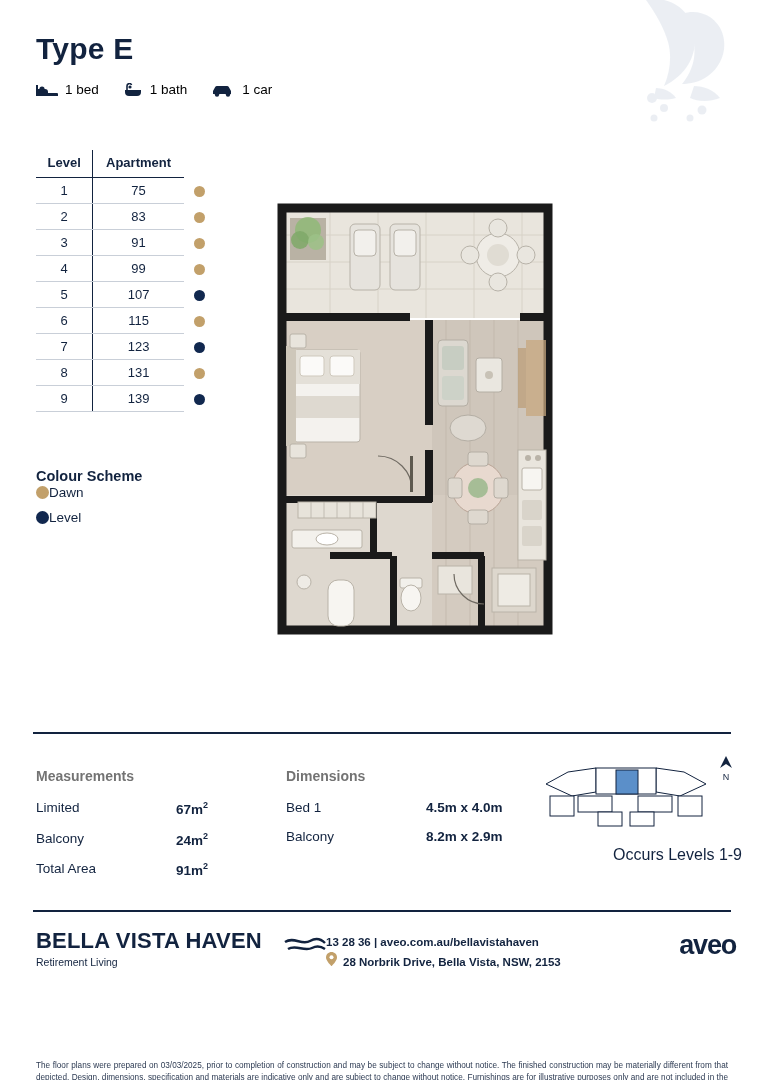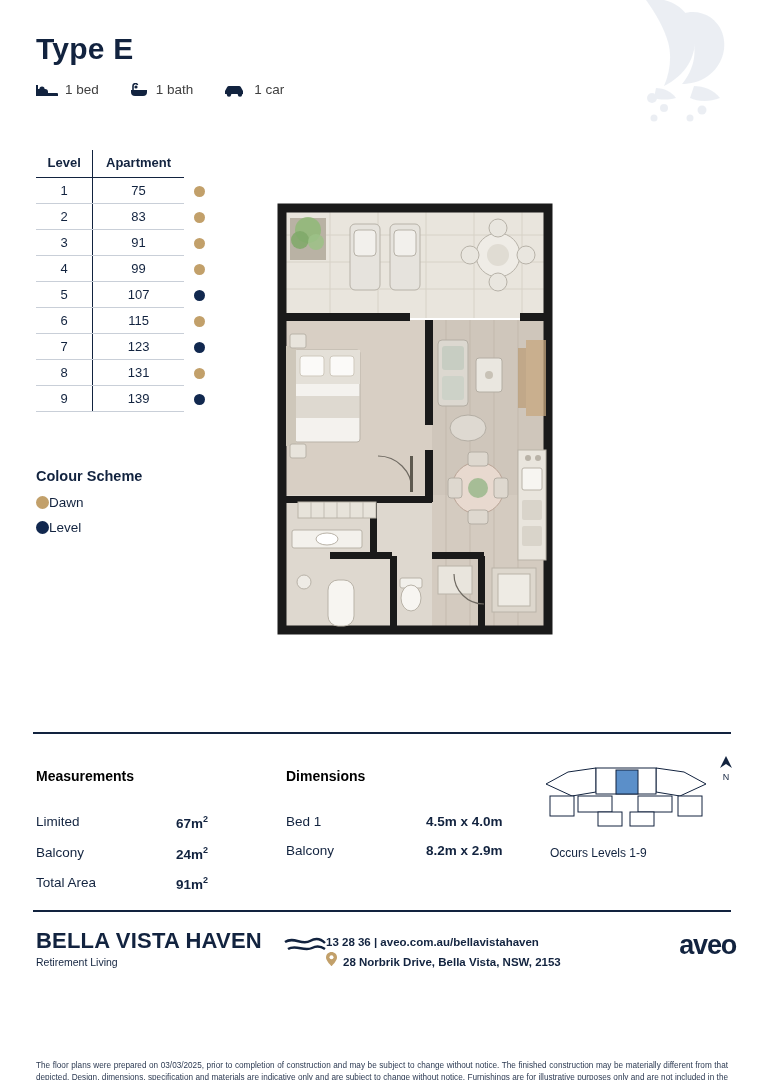--- a/index.html
+++ b/index.html
@@ -29,23 +29,23 @@
     font-weight: 700;
     letter-spacing: 0.2px;
     color: #12233f;
   }
   .specs {
     position: absolute;
     left: 36px;
     top: 82px;
     display: flex;
     align-items: center;
-    gap: 30px;
+    gap: 24px;
     font-size: 13.5px;
-    color: #404040;
+    color: #000000;
   }
   .spec {
     display: flex;
     align-items: center;
     gap: 7px;
   }
   .spec svg { display: block; }
 
   
   .watermark {
@@ -104,21 +104,21 @@
   .scheme {
     position: absolute;
     left: 36px;
     top: 468px;
     width: 210px;
   }
   .scheme-title {
     font-size: 14.5px;
     font-weight: 700;
     color: #12233f;
-    margin-bottom: 11px;
+    margin-bottom: 1px;
   }
   .scheme-row {
     display: flex;
     align-items: center;
     font-size: 13.5px;
     margin-bottom: 10px;
     color: #12233f;
   }
   .scheme-row .dot { width: 13px; height: 13px; }
 
@@ -151,22 +151,22 @@
     width: 700px;
     display: flex;
     align-items: flex-start;
   }
   .col-measure { width: 250px; }
   .col-dim { width: 260px; }
   .col-key { width: 190px; position: relative; }
   .block-title {
     font-size: 14px;
     font-weight: 700;
-    color: #000000;
-    margin-bottom: 30px;
+    color: #737373;
+    margin-bottom: 16px;
   }
   .kv {
     display: flex;
     font-size: 13.5px;
     margin-bottom: 14px;
     color: #12233f;
   }
   .kv .k { width: 140px; }
   .kv .v { font-weight: 700; }
   .kv .v sup { font-size: 9px; }
@@ -183,25 +183,25 @@
   .north {
     position: absolute;
     right: 2px;
     top: -12px;
     font-size: 9px;
     text-align: center;
     color: #12233f;
   }
   .occurs {
     position: absolute;
-    left: 4px;
+    left: 16px;
     top: 78px;
     width: 180px;
-    text-align: left;
-    font-size: 12px;
+    text-align: right;
+    font-size: 16px;
     color: #12233f;
   }
 
   
   .footer {
     position: absolute;
     left: 36px;
     top: 928px;
     width: 700px;
     display: flex;

